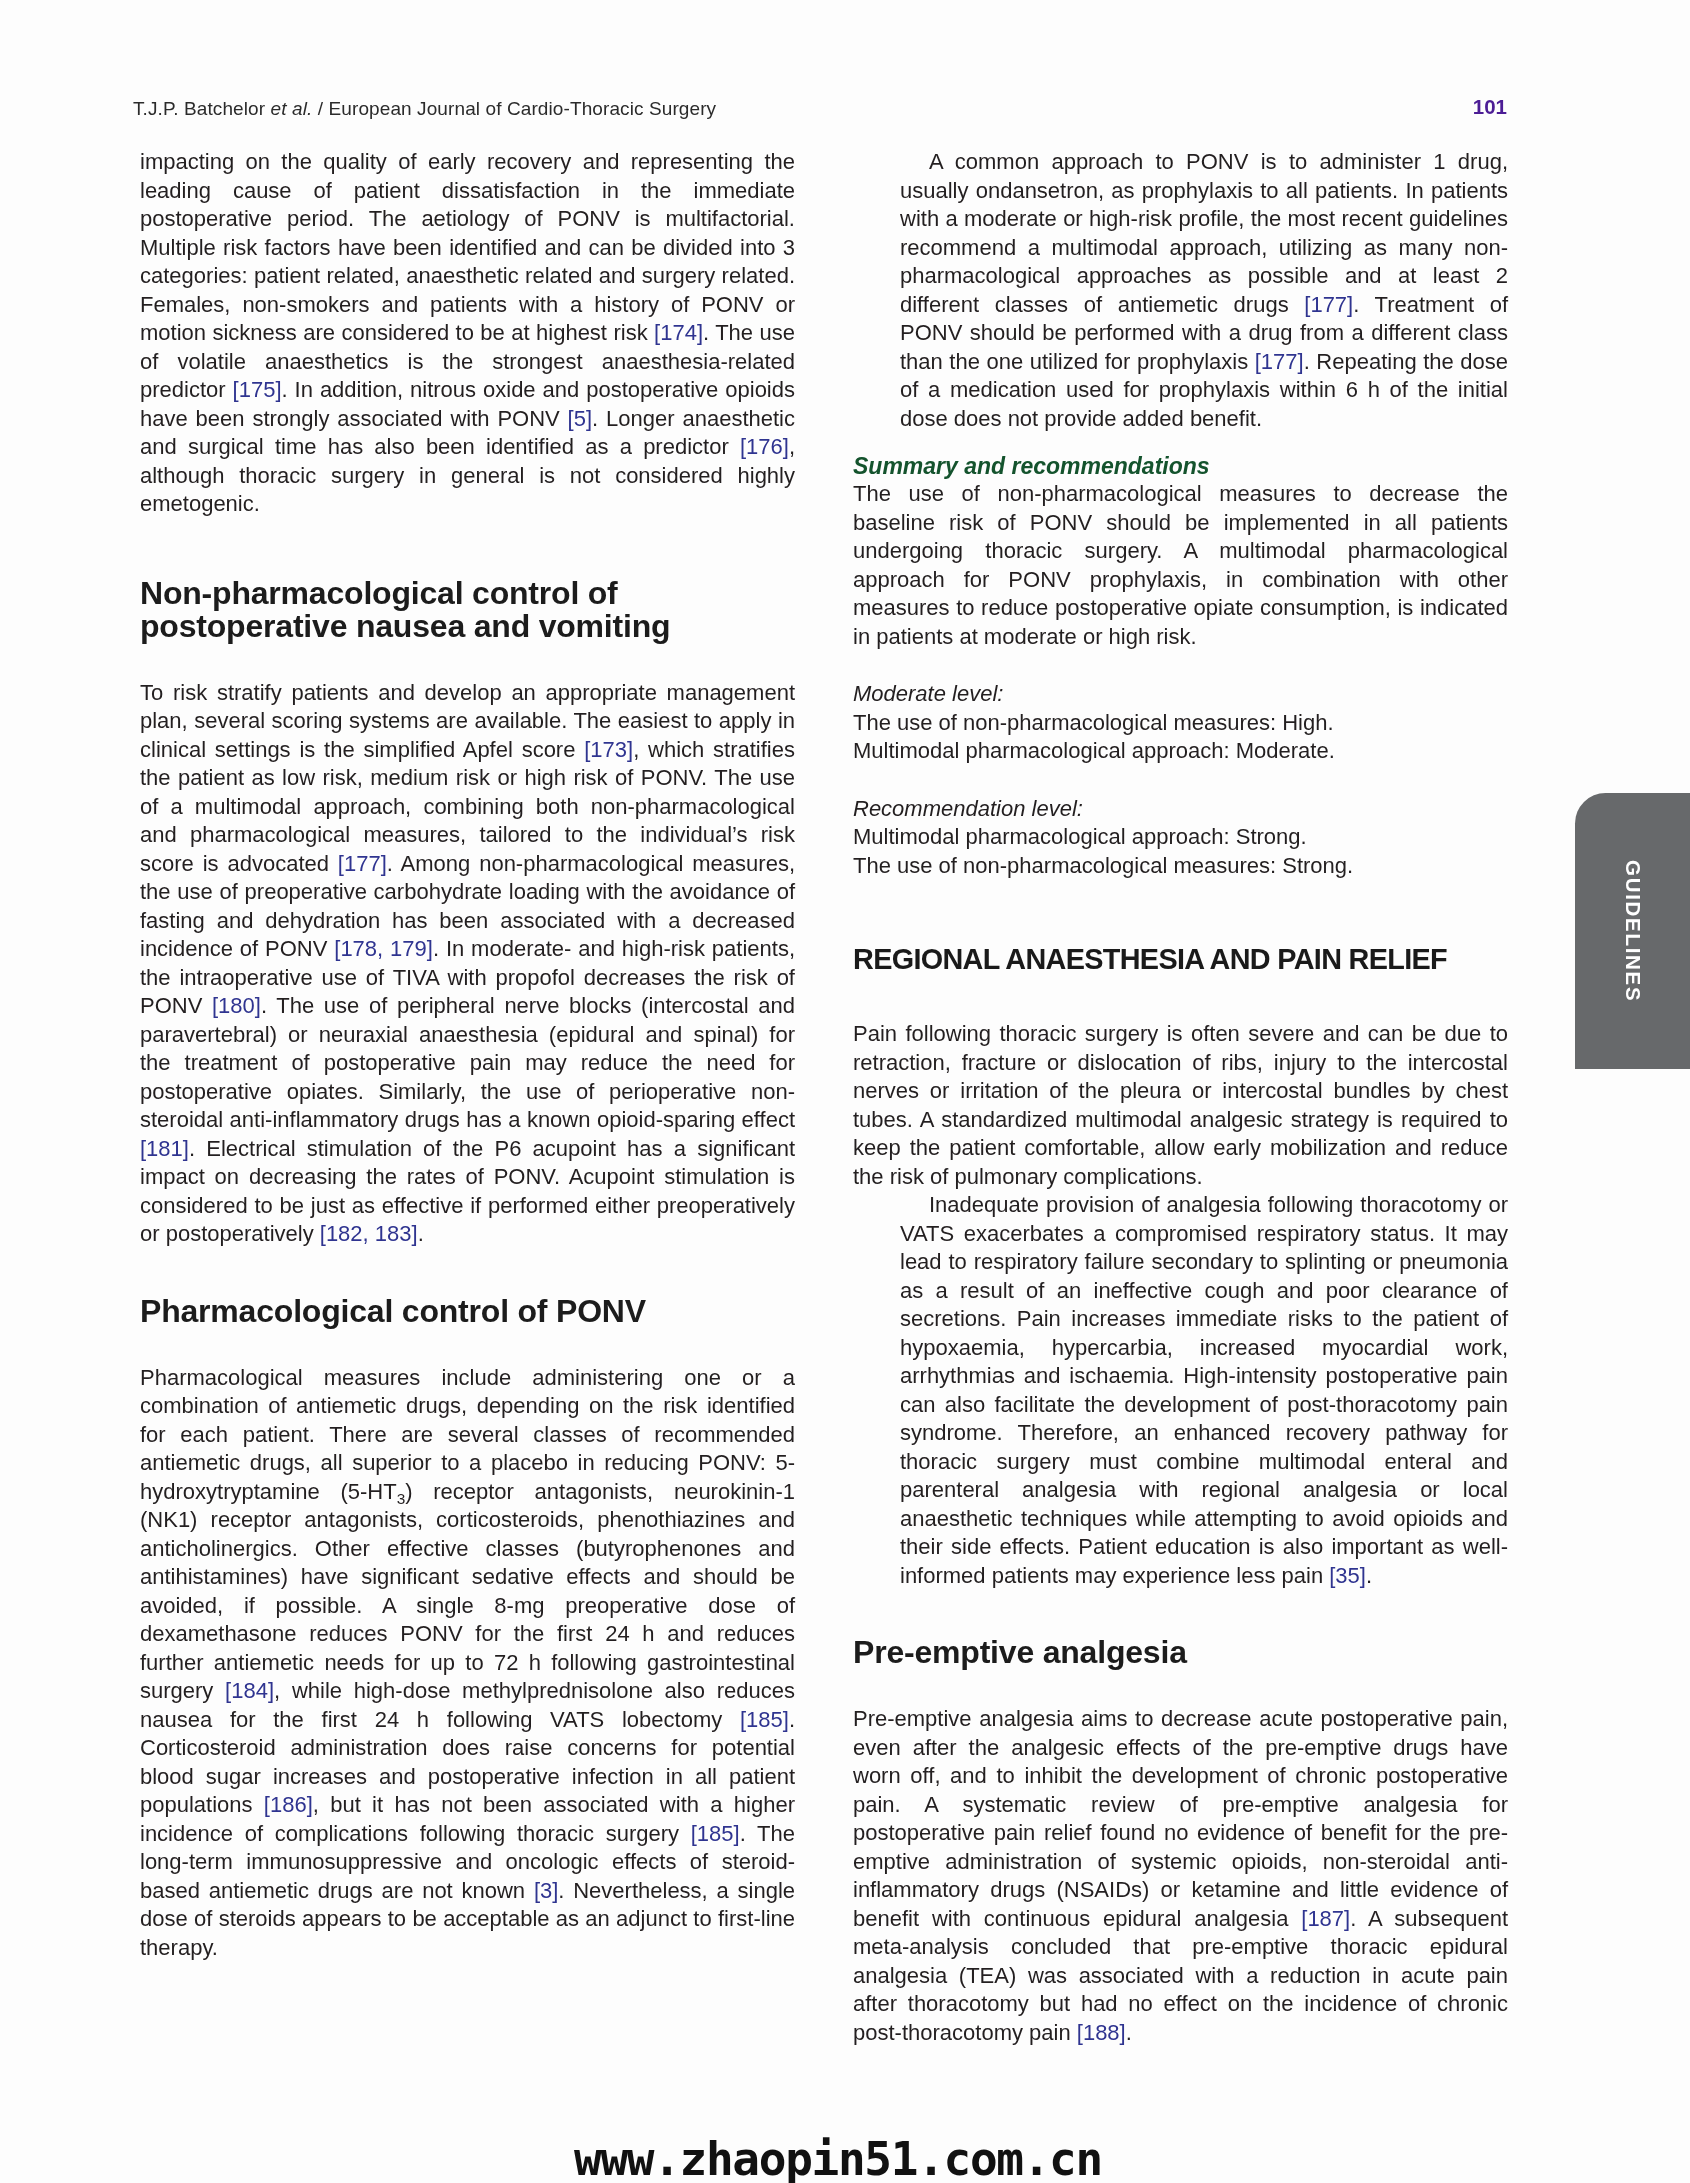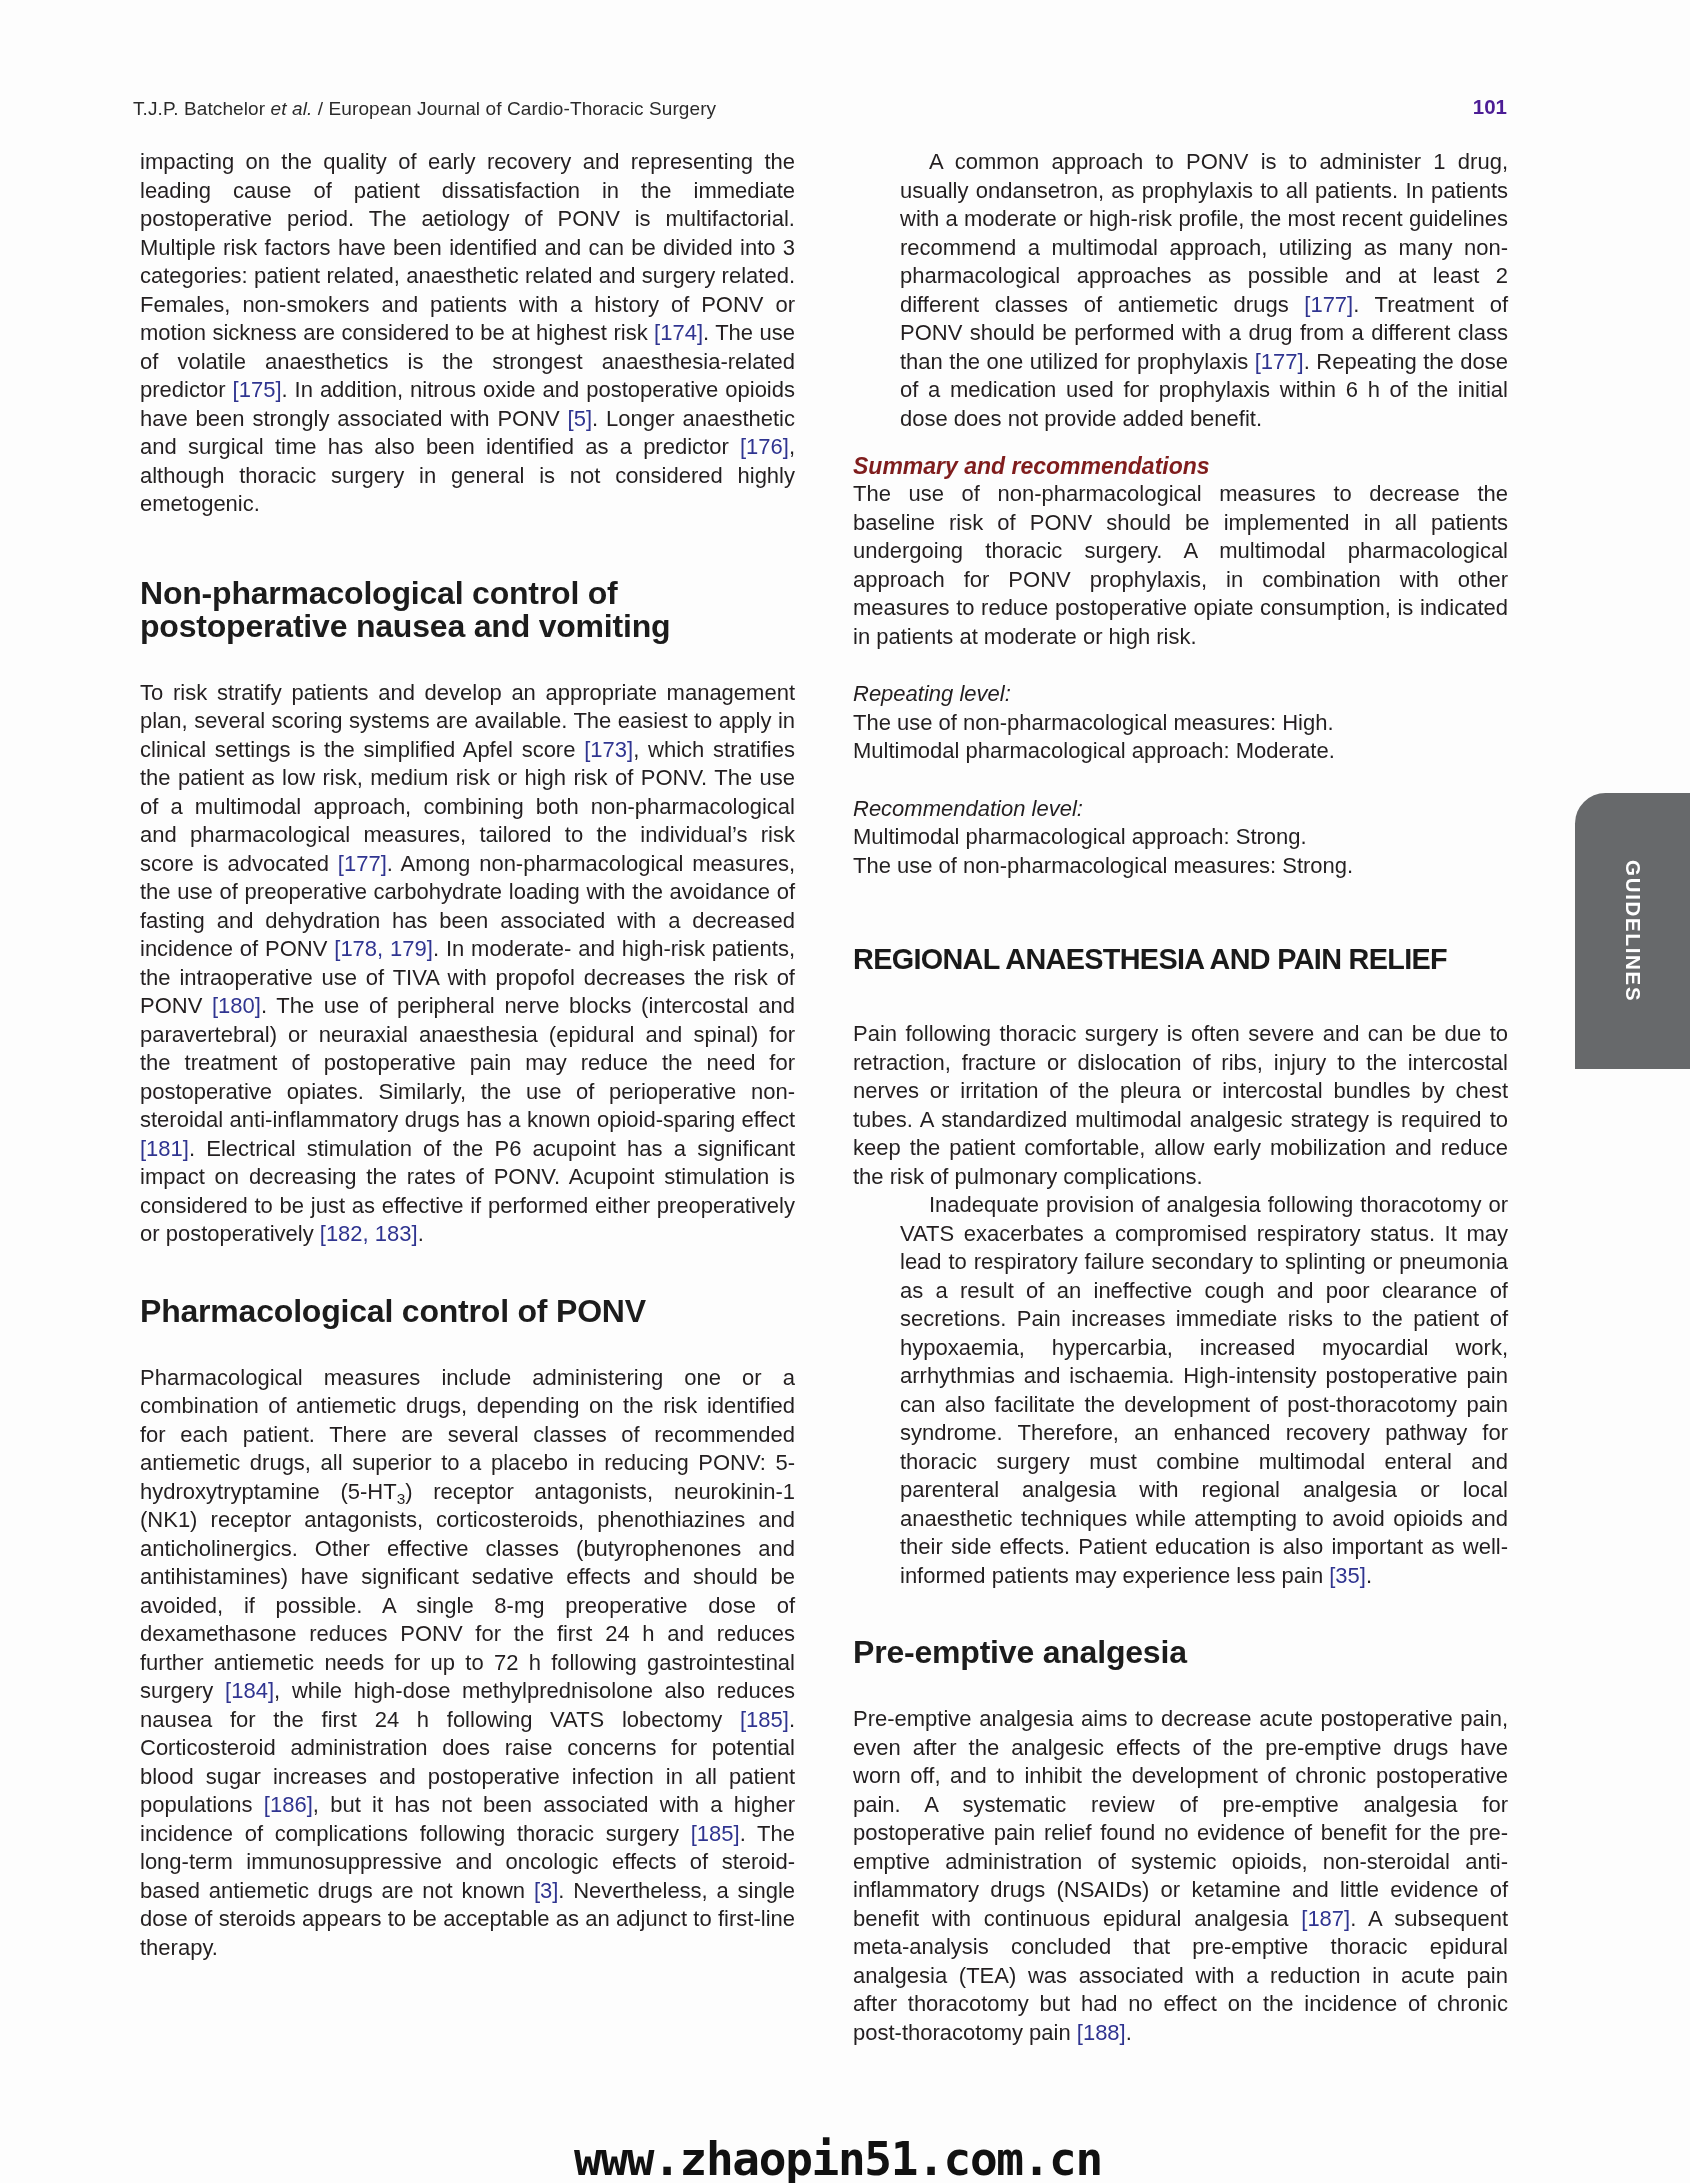--- a/index.html
+++ b/index.html
@@ -32,21 +32,21 @@
   p.indent{text-indent:29px;margin-left:47px;}
   .cite{color:#2f3490;}
   .sub{vertical-align:sub;font-size:70%;line-height:0;}
   h2.sect{
     font-size:32px;line-height:33px;font-weight:bold;color:#1c1c1c;
     margin:58px 0 36px 0;text-align:left;letter-spacing:-0.2px;
   }
   h2.sect.tight-top{margin-top:46px;}
   h3.subhead{
     font-size:23px;line-height:28.5px;font-weight:bold;font-style:italic;
-    margin:18.6px 0 0 0;text-align:left;color:#7f1d1d;
+    margin:18.6px 0 0 0;text-align:left;color:#14532d;
   }
   .level{margin-top:29px;}
   .level .lab{font-style:italic;}
   h1.bighead{
     font-size:30px;line-height:34px;font-weight:bold;color:#1a1a1a;
     margin:62px 0 44px 0;text-align:left;letter-spacing:-0.7px;
     transform:scaleX(.96);transform-origin:left;
   }
   .guidelines-tab{
     position:absolute;left:1575px;top:793px;width:115px;height:276px;
@@ -78,21 +78,21 @@
   <h2 class="sect tight-top">Pharmacological control of PONV</h2>
   <p><span>Pharmacological measures include administering one or a combination of antiemetic drugs, depending on the risk identified for each patient. There are several classes of recommended antiemetic drugs, all superior to a placebo in reducing PONV: 5-hydroxytryptamine (5-HT</span><span class="sub">3</span><span>) receptor antagonists, neurokinin-1 (NK1) receptor antagonists, corticosteroids, phenothiazines and anticholinergics. Other effective classes (butyrophenones and antihistamines) have significant sedative effects and should be avoided, if possible. A single 8-mg preoperative dose of dexamethasone reduces PONV for the first 24 h and reduces further antiemetic needs for up to 72 h following gastrointestinal surgery </span><span class="cite">[184]</span><span>, while high-dose methylprednisolone also reduces nausea for the first 24 h following VATS lobectomy </span><span class="cite">[185]</span><span>. Corticosteroid administration does raise concerns for potential blood sugar increases and postoperative infection in all patient populations </span><span class="cite">[186]</span><span>, but it has not been associated with a higher incidence of complications following thoracic surgery </span><span class="cite">[185]</span><span>. The long-term immunosuppressive and oncologic effects of steroid-based antiemetic drugs are not known </span><span class="cite">[3]</span><span>. Nevertheless, a single dose of steroids appears to be acceptable as an adjunct to first-line therapy.</span></p>
 </div>
 
 <div class="col col-right">
   <p class="indent"><span>A common approach to PONV is to administer 1 drug, usually ondansetron, as prophylaxis to all patients. In patients with a moderate or high-risk profile, the most recent guidelines recommend a multimodal approach, utilizing as many non-pharmacological approaches as possible and at least 2 different classes of antiemetic drugs </span><span class="cite">[177]</span><span>. Treatment of PONV should be performed with a drug from a different class than the one utilized for prophylaxis </span><span class="cite">[177]</span><span>. Repeating the dose of a medication used for prophylaxis within 6 h of the initial dose does not provide added benefit.</span></p>
   <h3 class="subhead">Summary and recommendations</h3>
   <p>The use of non-pharmacological measures to decrease the baseline risk of PONV should be implemented in all patients undergoing thoracic surgery. A multimodal pharmacological approach for PONV prophylaxis, in combination with other measures to reduce postoperative opiate consumption, is indicated in patients at moderate or high risk.</p>
 
   <div class="level">
-    <p class="lab">Repeating level:</p>
+    <p class="lab">Moderate level:</p>
     <p>The use of non-pharmacological measures: High.</p>
     <p>Multimodal pharmacological approach: Moderate.</p>
   </div>
 
   <div class="level">
     <p class="lab">Recommendation level:</p>
     <p>Multimodal pharmacological approach: Strong.</p>
     <p>The use of non-pharmacological measures: Strong.</p>
   </div>
 

